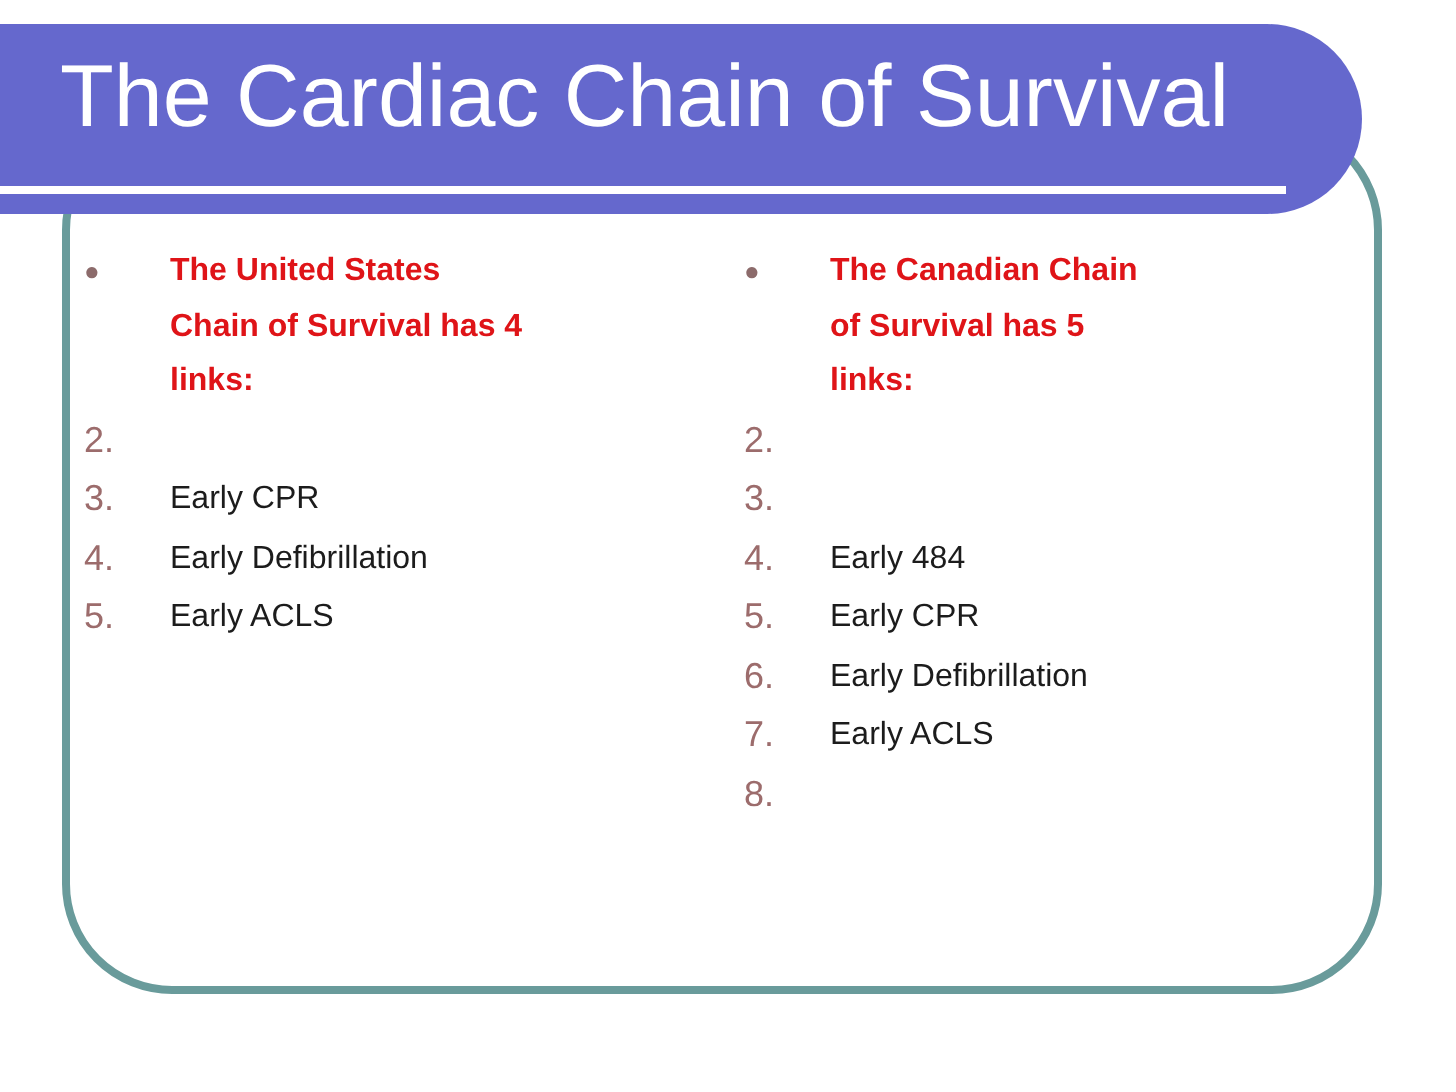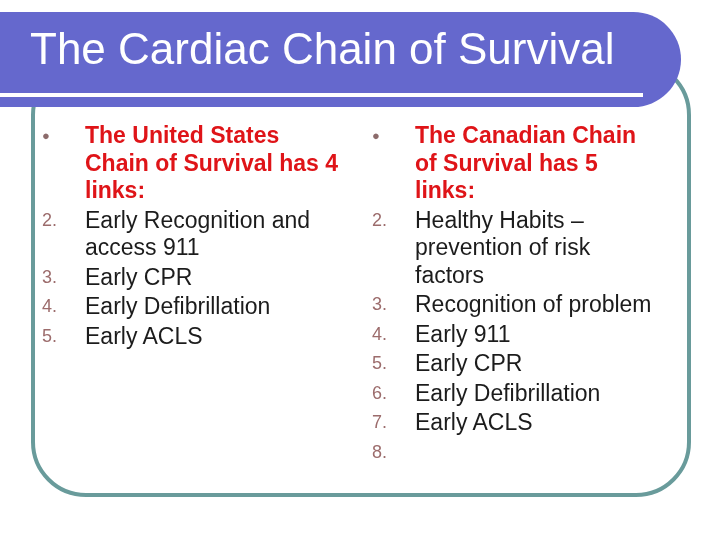--- a/index.html
+++ b/index.html
@@ -57,21 +57,21 @@
     font-size:18px;
     line-height:27.5px;
     color:var(--marker,#9c6c6c);
   }
   .marker.bullet{
     font-size:13px;
     color:var(--bullet,#8c6b6b);
   }
   .text{
     white-space:pre-line;
-    font-size:23px;
+    font-size:16px;
     line-height:27.5px;
     color:var(--body,#1c1c1c);
   }
   .item.heading .text{
     color:var(--red,#df1418);
     font-weight:bold;
   }
 </style>
 </head>
 <body>
@@ -89,22 +89,20 @@
 
     <div class="col col-left">
       <div class="item heading">
         <span class="marker bullet">●</span>
         <span class="text">The United States
 Chain of Survival has 4
 links:</span>
       </div>
       <div class="item">
         <span class="marker">2.</span>
-        <span class="text">Early Recognition and
-access 911</span>
       </div>
       <div class="item">
         <span class="marker">3.</span>
         <span class="text">Early CPR</span>
       </div>
       <div class="item">
         <span class="marker">4.</span>
         <span class="text">Early Defibrillation</span>
       </div>
       <div class="item">
@@ -115,31 +113,27 @@
 
     <div class="col col-right">
       <div class="item heading">
         <span class="marker bullet">●</span>
         <span class="text">The Canadian Chain
 of Survival has 5
 links:</span>
       </div>
       <div class="item">
         <span class="marker">2.</span>
-        <span class="text">Healthy Habits –
-prevention of risk
-factors</span>
       </div>
       <div class="item">
         <span class="marker">3.</span>
-        <span class="text">Recognition of problem</span>
       </div>
       <div class="item">
         <span class="marker">4.</span>
-        <span class="text">Early 911</span>
+        <span class="text">Early 484</span>
       </div>
       <div class="item">
         <span class="marker">5.</span>
         <span class="text">Early CPR</span>
       </div>
       <div class="item">
         <span class="marker">6.</span>
         <span class="text">Early Defibrillation</span>
       </div>
       <div class="item">

